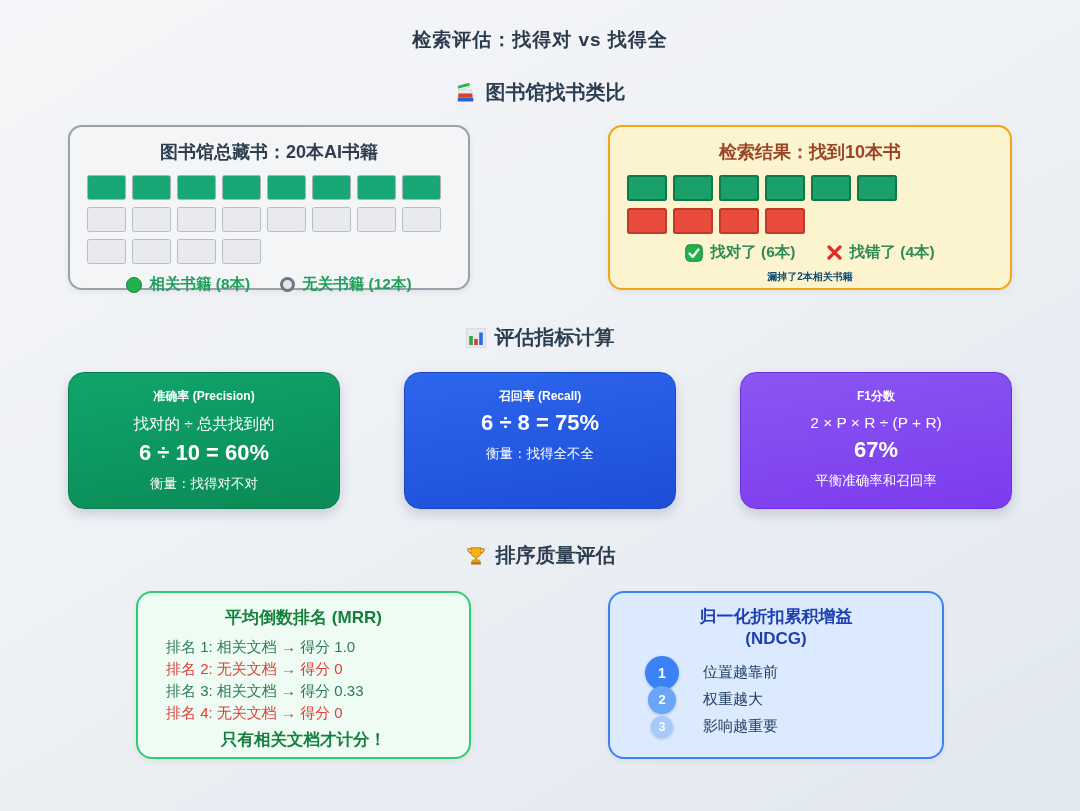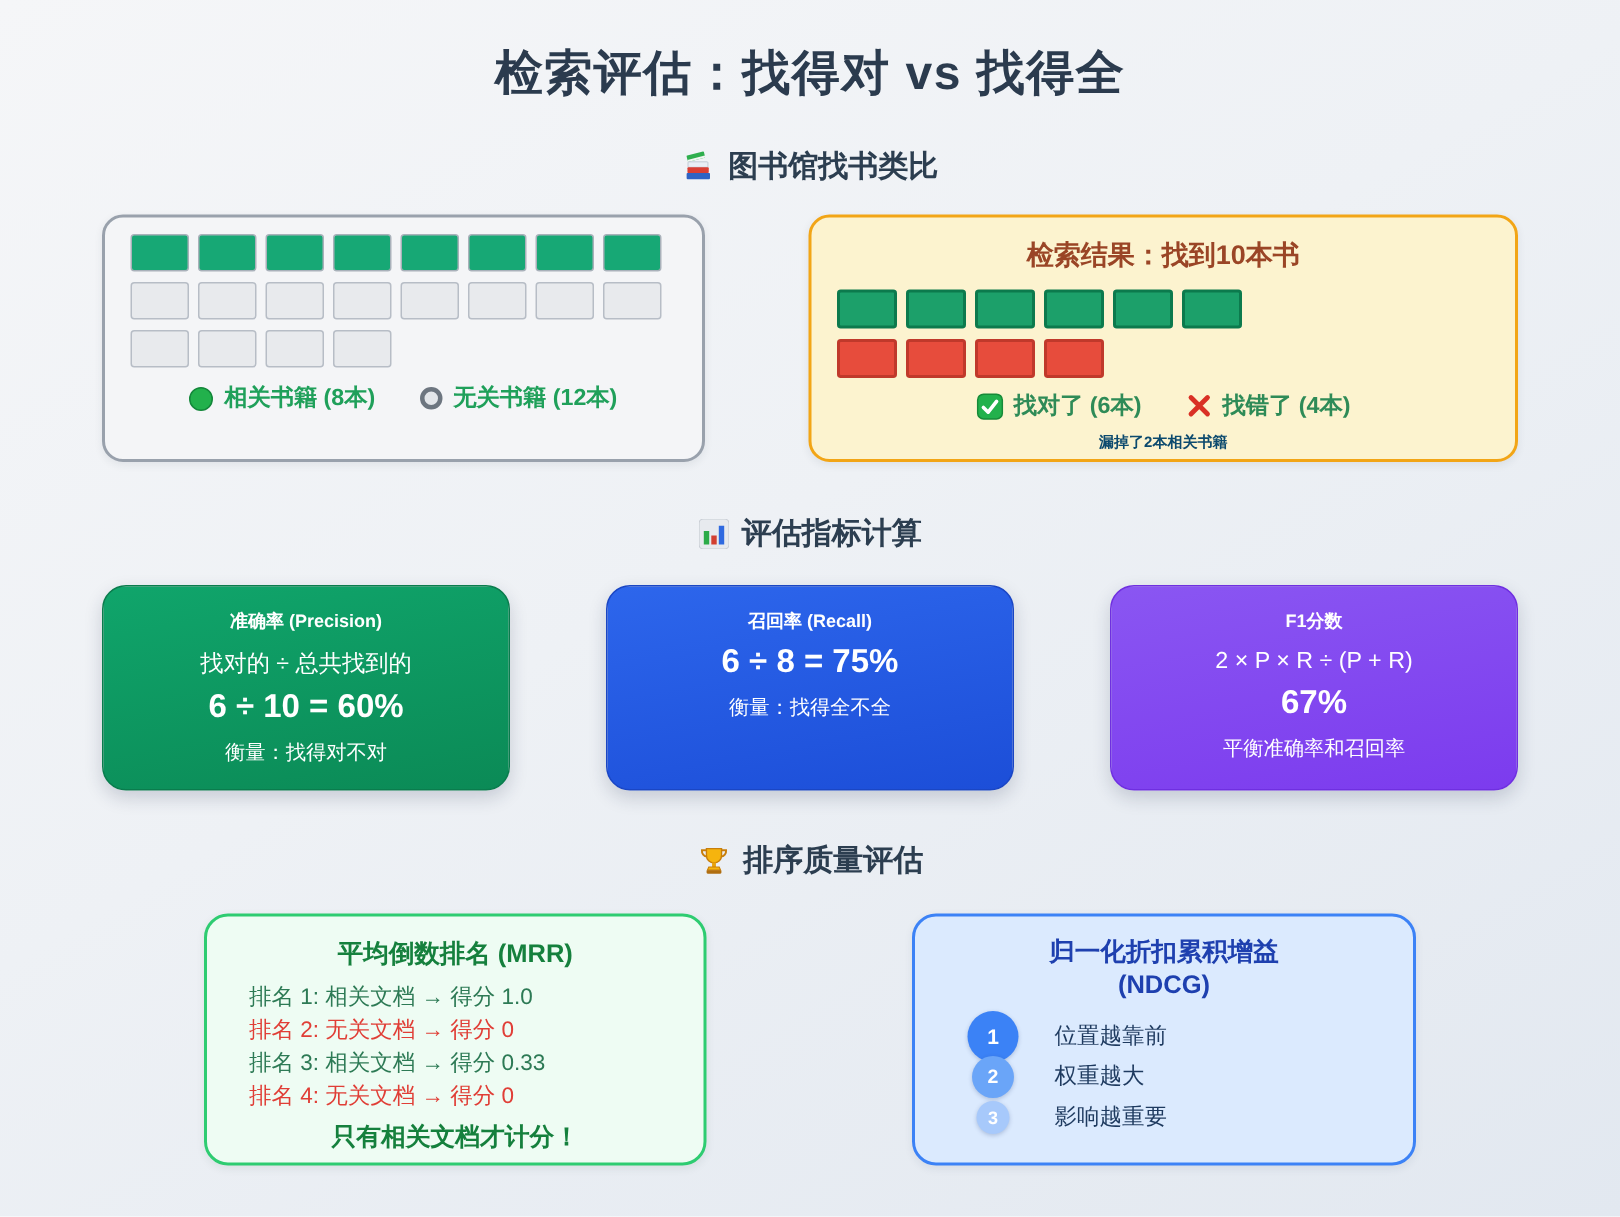--- a/index.html
+++ b/index.html
@@ -5,41 +5,41 @@
   * { margin:0; padding:0; box-sizing:border-box; }
   html,body { width:1080px; height:811px; overflow:hidden; }
   body {
     font-family:"Liberation Sans","DejaVu Sans",sans-serif;
     background:linear-gradient(150deg,#f5f6f8 0%,#eef1f5 45%,#e2e8f0 100%);
     color:#2b3b4e;
   }
   .page { width:1080px; height:811px; position:relative; }
 
   .page-title {
-    text-align:center; padding-top:27px; font-size:32px; font-weight:bold;
+    text-align:center; padding-top:27px; font-size:19px; font-weight:bold;
     color:#2b3b4e; letter-spacing:1px;
   }
   .section-heading {
     display:flex; justify-content:center; align-items:center; gap:9px;
     font-size:20px; font-weight:bold; color:#2c3e50;
   }
   .sh1 { margin-top:26px; }
   .sh2 { margin-top:34px; }
   .sh3 { margin-top:33px; }
   .section-heading svg { display:block; }
 
   .boxes-row { display:flex; justify-content:space-between; padding:0 68px; margin-top:19px; }
 
   .box { border-radius:14px; }
   .collection-box {
     width:402px; height:165px; background:#f4f5f7;
     border:2px solid #99a1ac; box-shadow:0 2px 6px rgba(40,50,70,.08);
   }
   .result-box {
-    width:473px; height:165px; background:#fcf3cf;
+    width:404px; height:165px; background:#fcf3cf;
     border:2.5px solid #f2a516; box-shadow:0 2px 6px rgba(40,50,70,.08);
   }
   .box-title { text-align:center; font-size:18px; font-weight:bold; margin-top:13px; color:#2c3e50; }
   .result-box .box-title { color:#9a4526; }
 
   .grid { padding:0 17px; margin-top:11px; display:flex; flex-direction:column; gap:7px; }
   .grid-row { display:flex; gap:6px; }
   .cell { width:39px; height:25px; border-radius:2.5px; }
   .result-box .cell { width:40px; height:26px; }
   .cell-gray  { background:#e8eaed; border:1.5px solid #b7bdc6; }
@@ -117,20 +117,21 @@
         <rect x="4" y="8.6" width="14.5" height="4" rx="0.6" fill="#e9eef5" stroke="#b9c3cf" stroke-width="0.6"></rect>
         <rect x="3.6" y="12.6" width="15.5" height="4.2" rx="0.6" fill="#d93f34"></rect>
         <rect x="3" y="16.8" width="17" height="4.4" rx="0.6" fill="#2e63c4"></rect>
       </svg>
     </span>
     <span>图书馆找书类比</span>
   </div>
 
   <div class="boxes-row">
     <div class="box collection-box">
+      <div class="box-title">图书馆总藏书：20本AI书籍</div>
       <div class="grid" id="collection-grid">
           <div class="grid-row">
             <div class="cell cell-green"></div>
             <div class="cell cell-green"></div>
             <div class="cell cell-green"></div>
             <div class="cell cell-green"></div>
             <div class="cell cell-green"></div>
             <div class="cell cell-green"></div>
             <div class="cell cell-green"></div>
             <div class="cell cell-green"></div>

